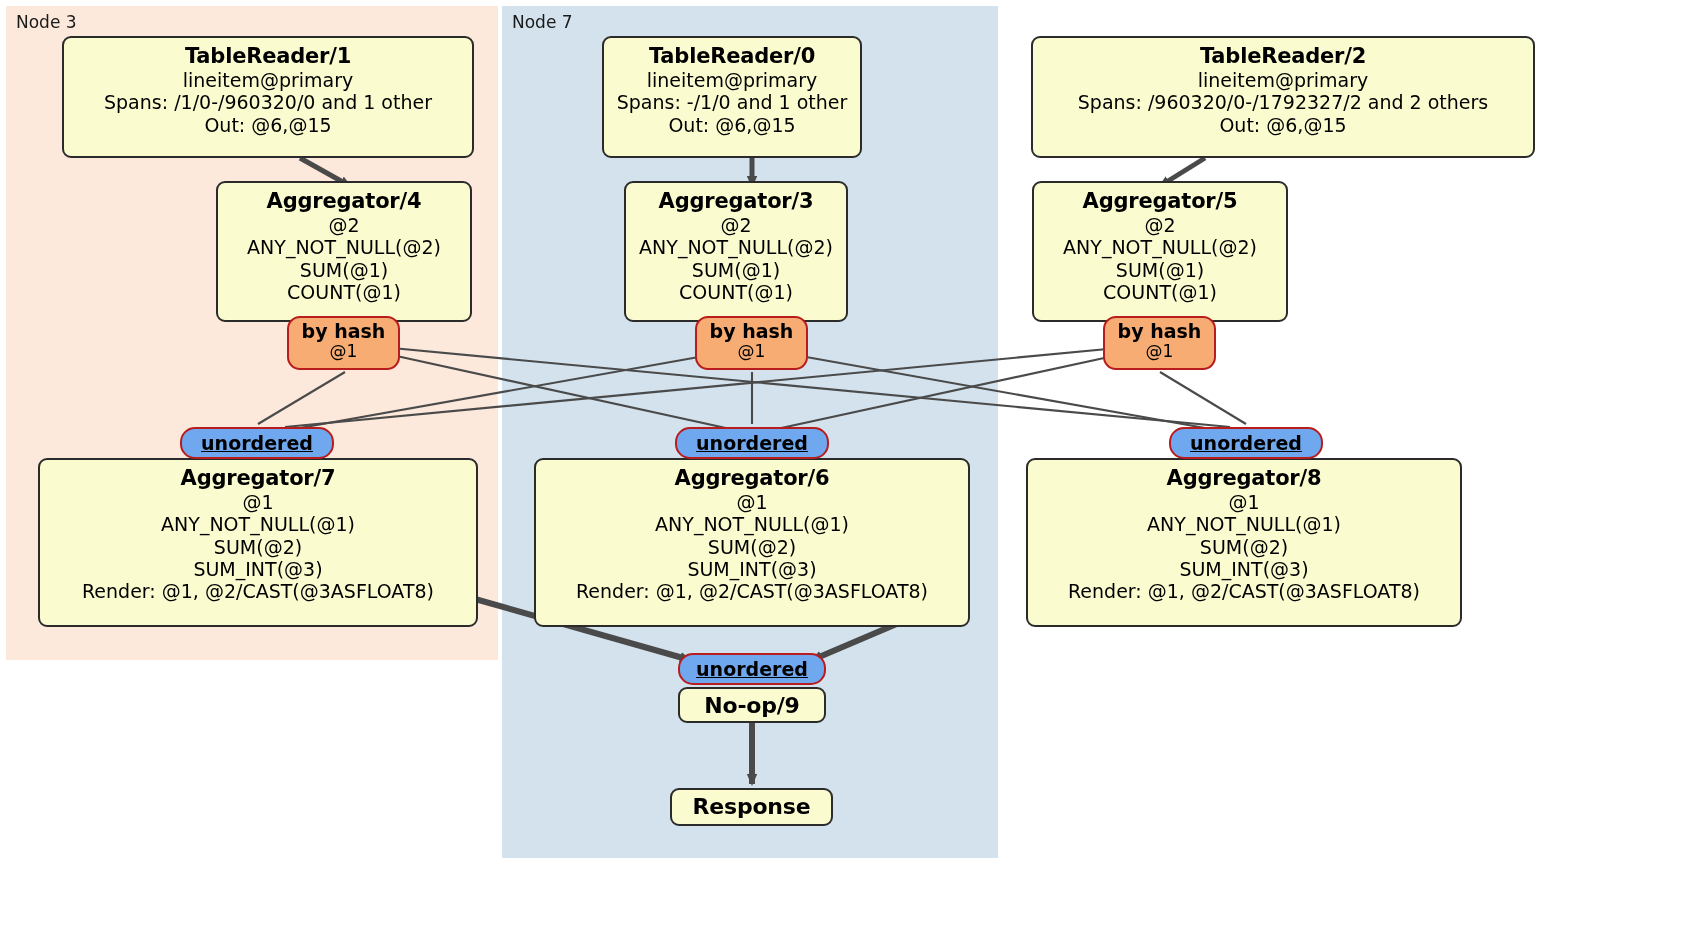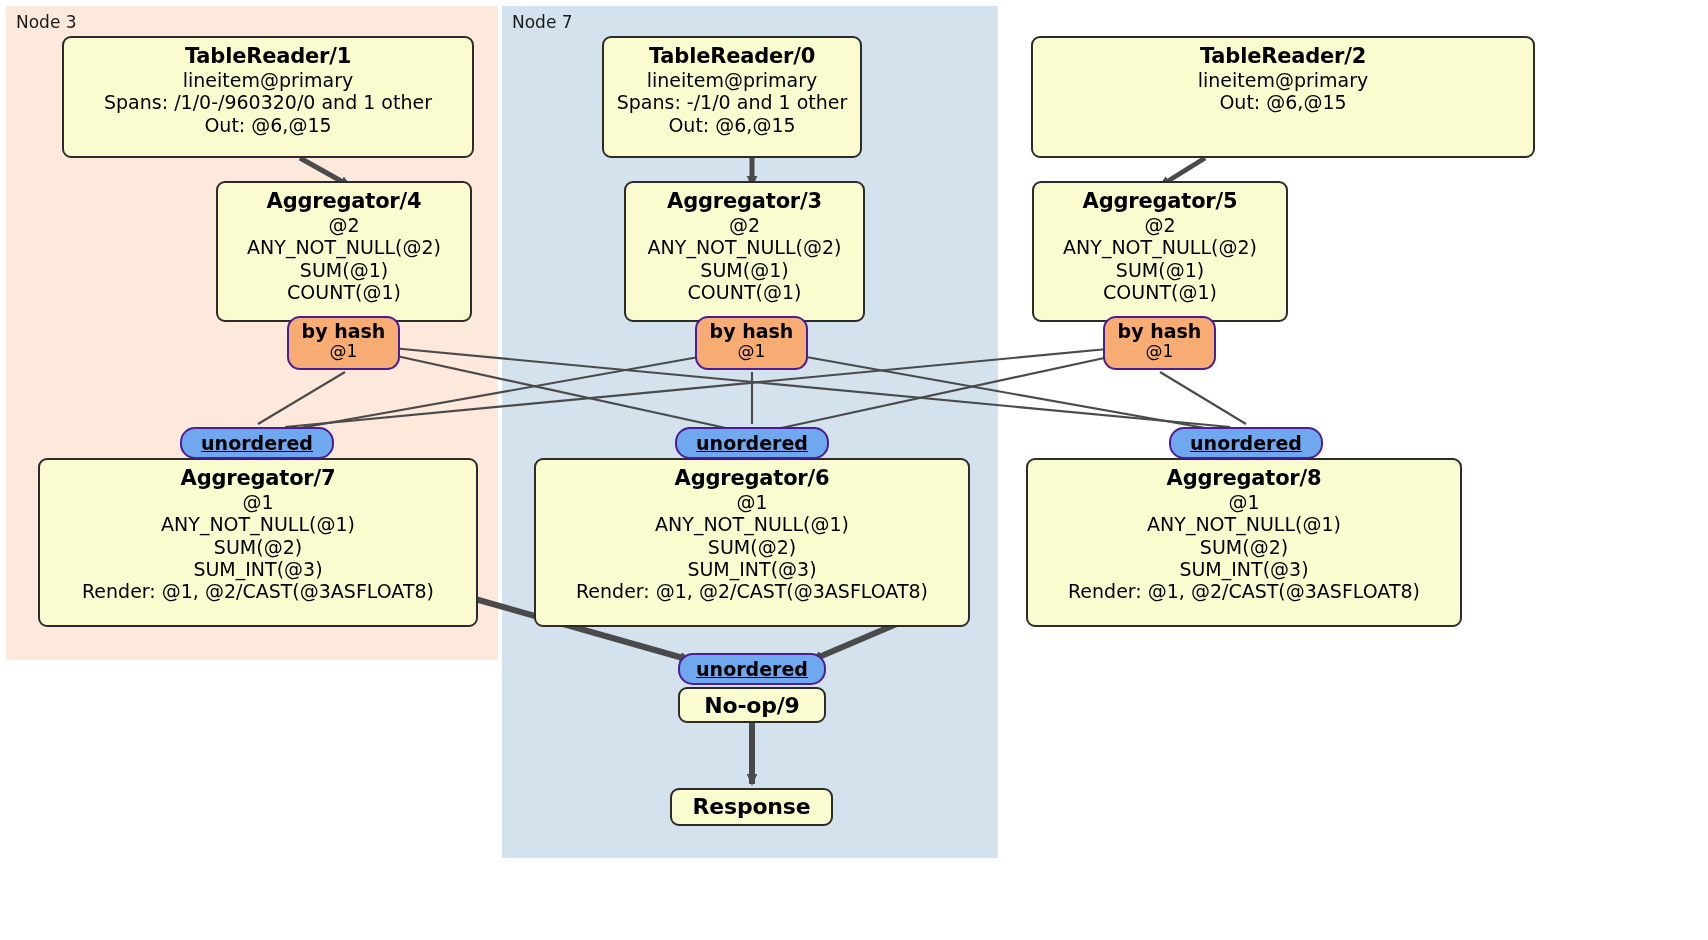--- a/index.html
+++ b/index.html
@@ -56,21 +56,21 @@
   .proc.small {
     padding: 4px 14px 22px 14px;
   }
   .proc.small .title {
     font-size: 22px;
   }
   
   .pill {
     position: absolute;
     box-sizing: border-box;
-    border: 2px solid #4c1d95;
+    border: 2px solid #b91c1c;
     text-align: center;
     color: #000000;
     z-index: 9;
     line-height: 1.12;
   }
   .pill.hash {
     background: #f7ac74;
     border-radius: 13px;
     padding: 3px 0 4px 0;
   }
@@ -189,21 +189,21 @@
     <div class="line">Render: @1, @2/CAST(@3ASFLOAT8)</div>
   </div>
 
   <div class="proc" style="left:602px; top:36px; width:260px; height:122px;">
     <div class="title">TableReader/0</div>
     <div class="line">lineitem@primary</div>
     <div class="line">Spans: -/1/0 and 1 other</div>
     <div class="line">Out: @6,@15</div>
   </div>
 
-  <div class="proc" style="left:624px; top:181px; width:241px; height:141px;">
+  <div class="proc" style="left:624px; top:181px; width:224px; height:141px;">
     <div class="title">Aggregator/3</div>
     <div class="line">@2</div>
     <div class="line">ANY_NOT_NULL(@2)</div>
     <div class="line">SUM(@1)</div>
     <div class="line">COUNT(@1)</div>
   </div>
 
   <div class="pill hash" style="left:695px; top:316px; width:113px; height:54px;">
     <div class="ptitle">by hash</div>
     <div class="psub">@1</div>
@@ -230,20 +230,21 @@
     <div class="title">No-op/9</div>
   </div>
 
   <div class="proc small" style="left:670px; top:788px; width:163px; height:38px;">
     <div class="title">Response</div>
   </div>
 
   <div class="proc" style="left:1031px; top:36px; width:504px; height:122px;">
     <div class="title">TableReader/2</div>
     <div class="line">lineitem@primary</div>
+    <div class="line">Spans: /960320/0-/1792327/2 and 2 others</div>
     <div class="line">Out: @6,@15</div>
   </div>
 
   <div class="proc" style="left:1032px; top:181px; width:256px; height:141px;">
     <div class="title">Aggregator/5</div>
     <div class="line">@2</div>
     <div class="line">ANY_NOT_NULL(@2)</div>
     <div class="line">SUM(@1)</div>
     <div class="line">COUNT(@1)</div>
   </div>

